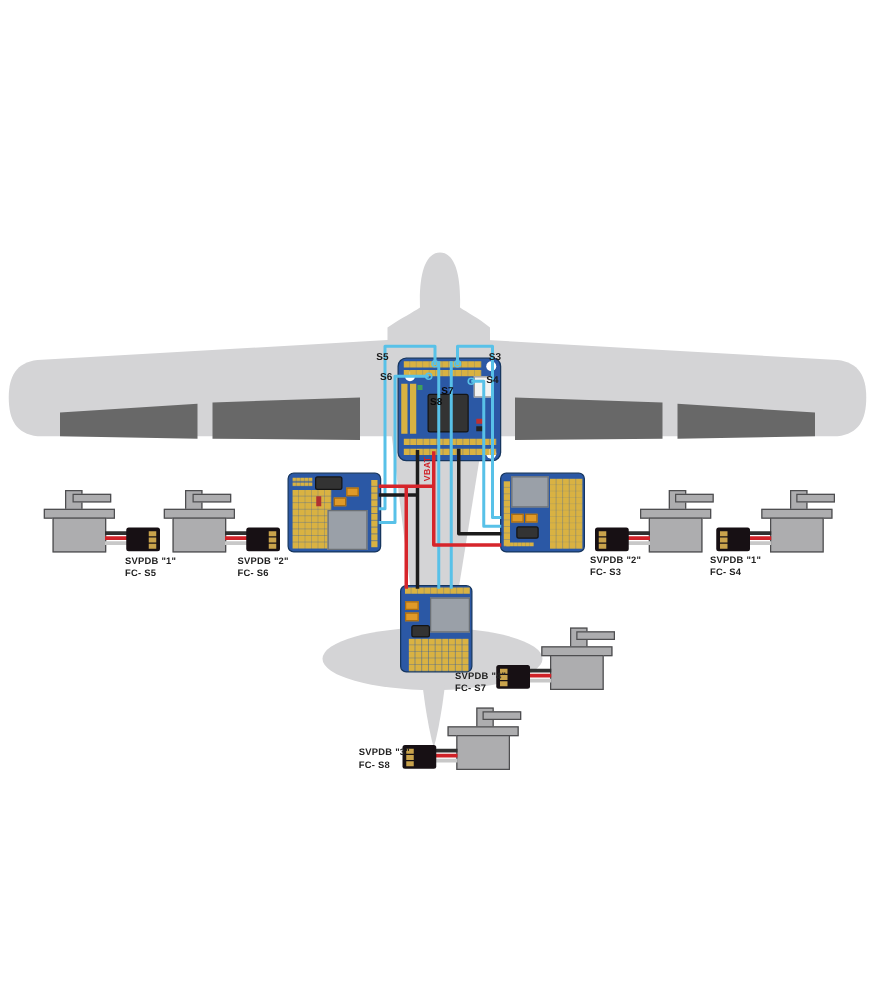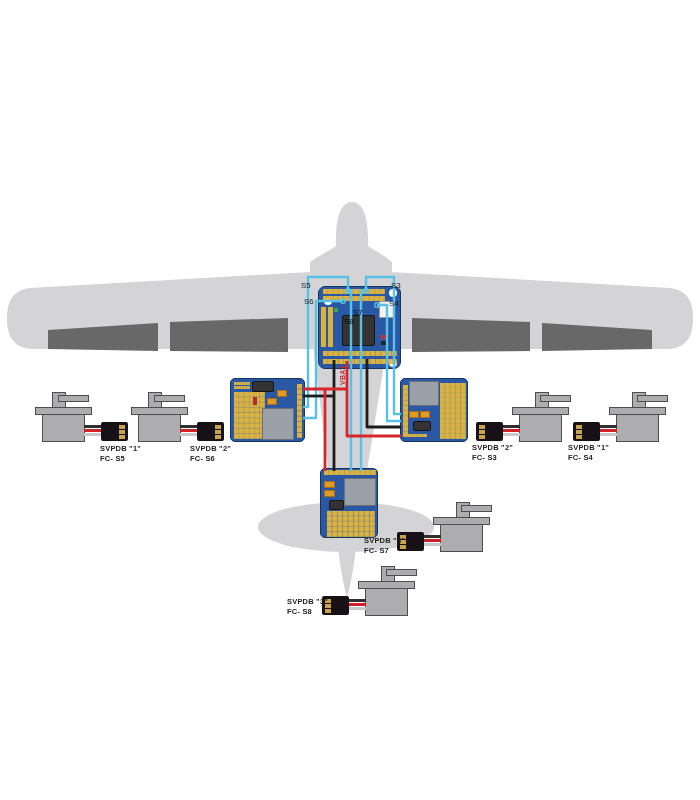--- a/index.html
+++ b/index.html
@@ -51,21 +51,21 @@
   .cable-left .s-connector{left:0;top:30px;}
   .cable-left .s-pin{left:3px;}
   .st1{top:33px;background:#2f2f2f;}
   .st2{top:37px;background:#cf2127;}
   .st3{top:41px;background:#c8c8c8;}
   .sp1{top:3px;} .sp2{top:8px;} .sp3{top:13px;}
 
   
   .unit-label{position:absolute;font-size:7.5px;line-height:9.5px;font-weight:bold;
               color:#232323;letter-spacing:.2px;white-space:nowrap;}
-  .pin-label{position:absolute;font-size:8px;font-weight:normal;color:#1c1c1c;
+  .pin-label{position:absolute;font-size:8px;font-weight:bold;color:#1c1c1c;
              line-height:8px;white-space:nowrap;}
   .pin-label.on-chip{color:#0b0b0b;}
   #vbat-label{position:absolute;left:339px;top:385px;transform:rotate(-90deg);
               transform-origin:0 0;font-size:7px;font-weight:bold;color:#cf2127;
               letter-spacing:.3px;white-space:nowrap;}
 </style>
 </head>
 <body>
 
 <div id="canvas">

